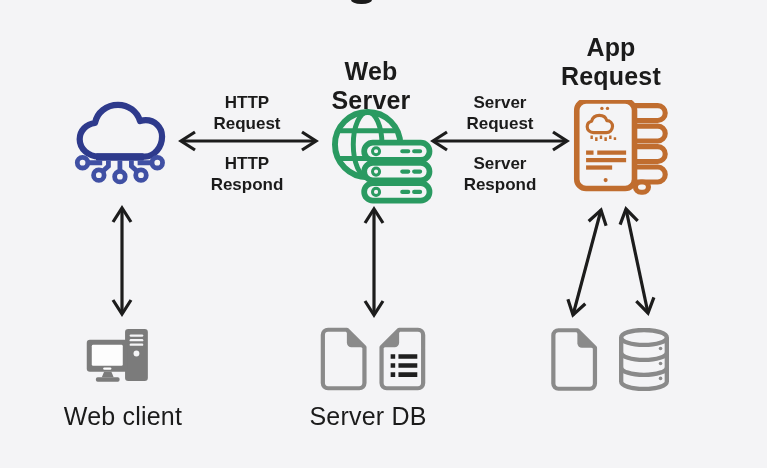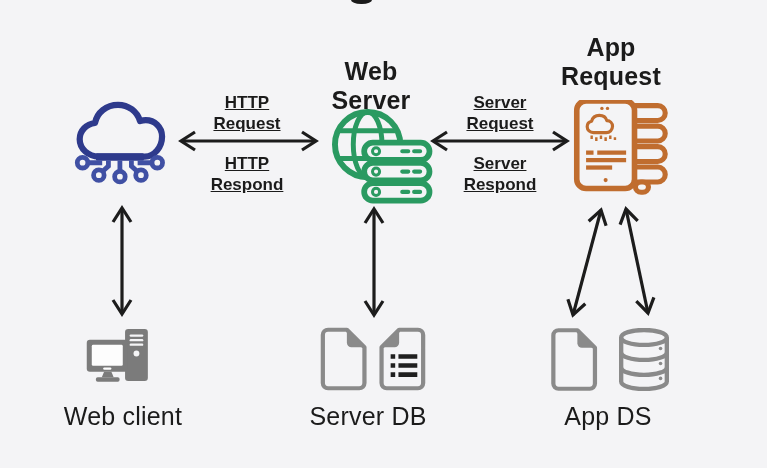--- a/index.html
+++ b/index.html
@@ -11,21 +11,21 @@
     color:var(--ink,#1b1b1b);
     overflow:hidden;
   }
   .abs{position:absolute;}
   .node-title{
     font-size:25px;font-weight:700;line-height:29px;
     text-align:center;white-space:pre-line;letter-spacing:.2px;
   }
   .conn-label{
     font-size:17px;font-weight:700;line-height:21px;
-    text-align:center;white-space:pre-line;text-decoration:underline;
+    text-align:center;white-space:pre-line;
   }
   .client-label{
     font-size:25px;font-weight:400;text-align:center;letter-spacing:.2px;
   }
   .icon svg{display:block;width:100%;height:100%;}
   .arrow-layer{pointer-events:none;}
   .arrow-layer line,.arrow-layer polyline{
     stroke:#1c1c1c;stroke-width:3.2;fill:none;
     stroke-linecap:butt;stroke-linejoin:miter;
   }
@@ -50,21 +50,20 @@
 Request</div>
   <div class="abs conn-label" style="left:187px;top:153px;width:120px;">HTTP
 Respond</div>
   <div class="abs conn-label" style="left:440px;top:92px;width:120px;">Server
 Request</div>
   <div class="abs conn-label" style="left:440px;top:153px;width:120px;">Server
 Respond</div>
 
   <div class="abs client-label" style="left:43px;top:402px;width:160px;">Web client</div>
   <div class="abs client-label" style="left:288px;top:402px;width:160px;">Server DB</div>
-  <div class="abs client-label" style="left:528px;top:402px;width:160px;">App DS</div>
 
   <svg class="abs arrow-layer" style="left:0;top:0;" width="767" height="468" viewBox="0 0 767 468">
     <g>
       <line x1="181" y1="141" x2="316" y2="141"></line>
       <polyline points="195,132 181,141 195,150"></polyline>
       <polyline points="302,132 316,141 302,150"></polyline>
     </g>
     <g>
       <line x1="433" y1="141" x2="567" y2="141"></line>
       <polyline points="447,132 433,141 447,150"></polyline>

